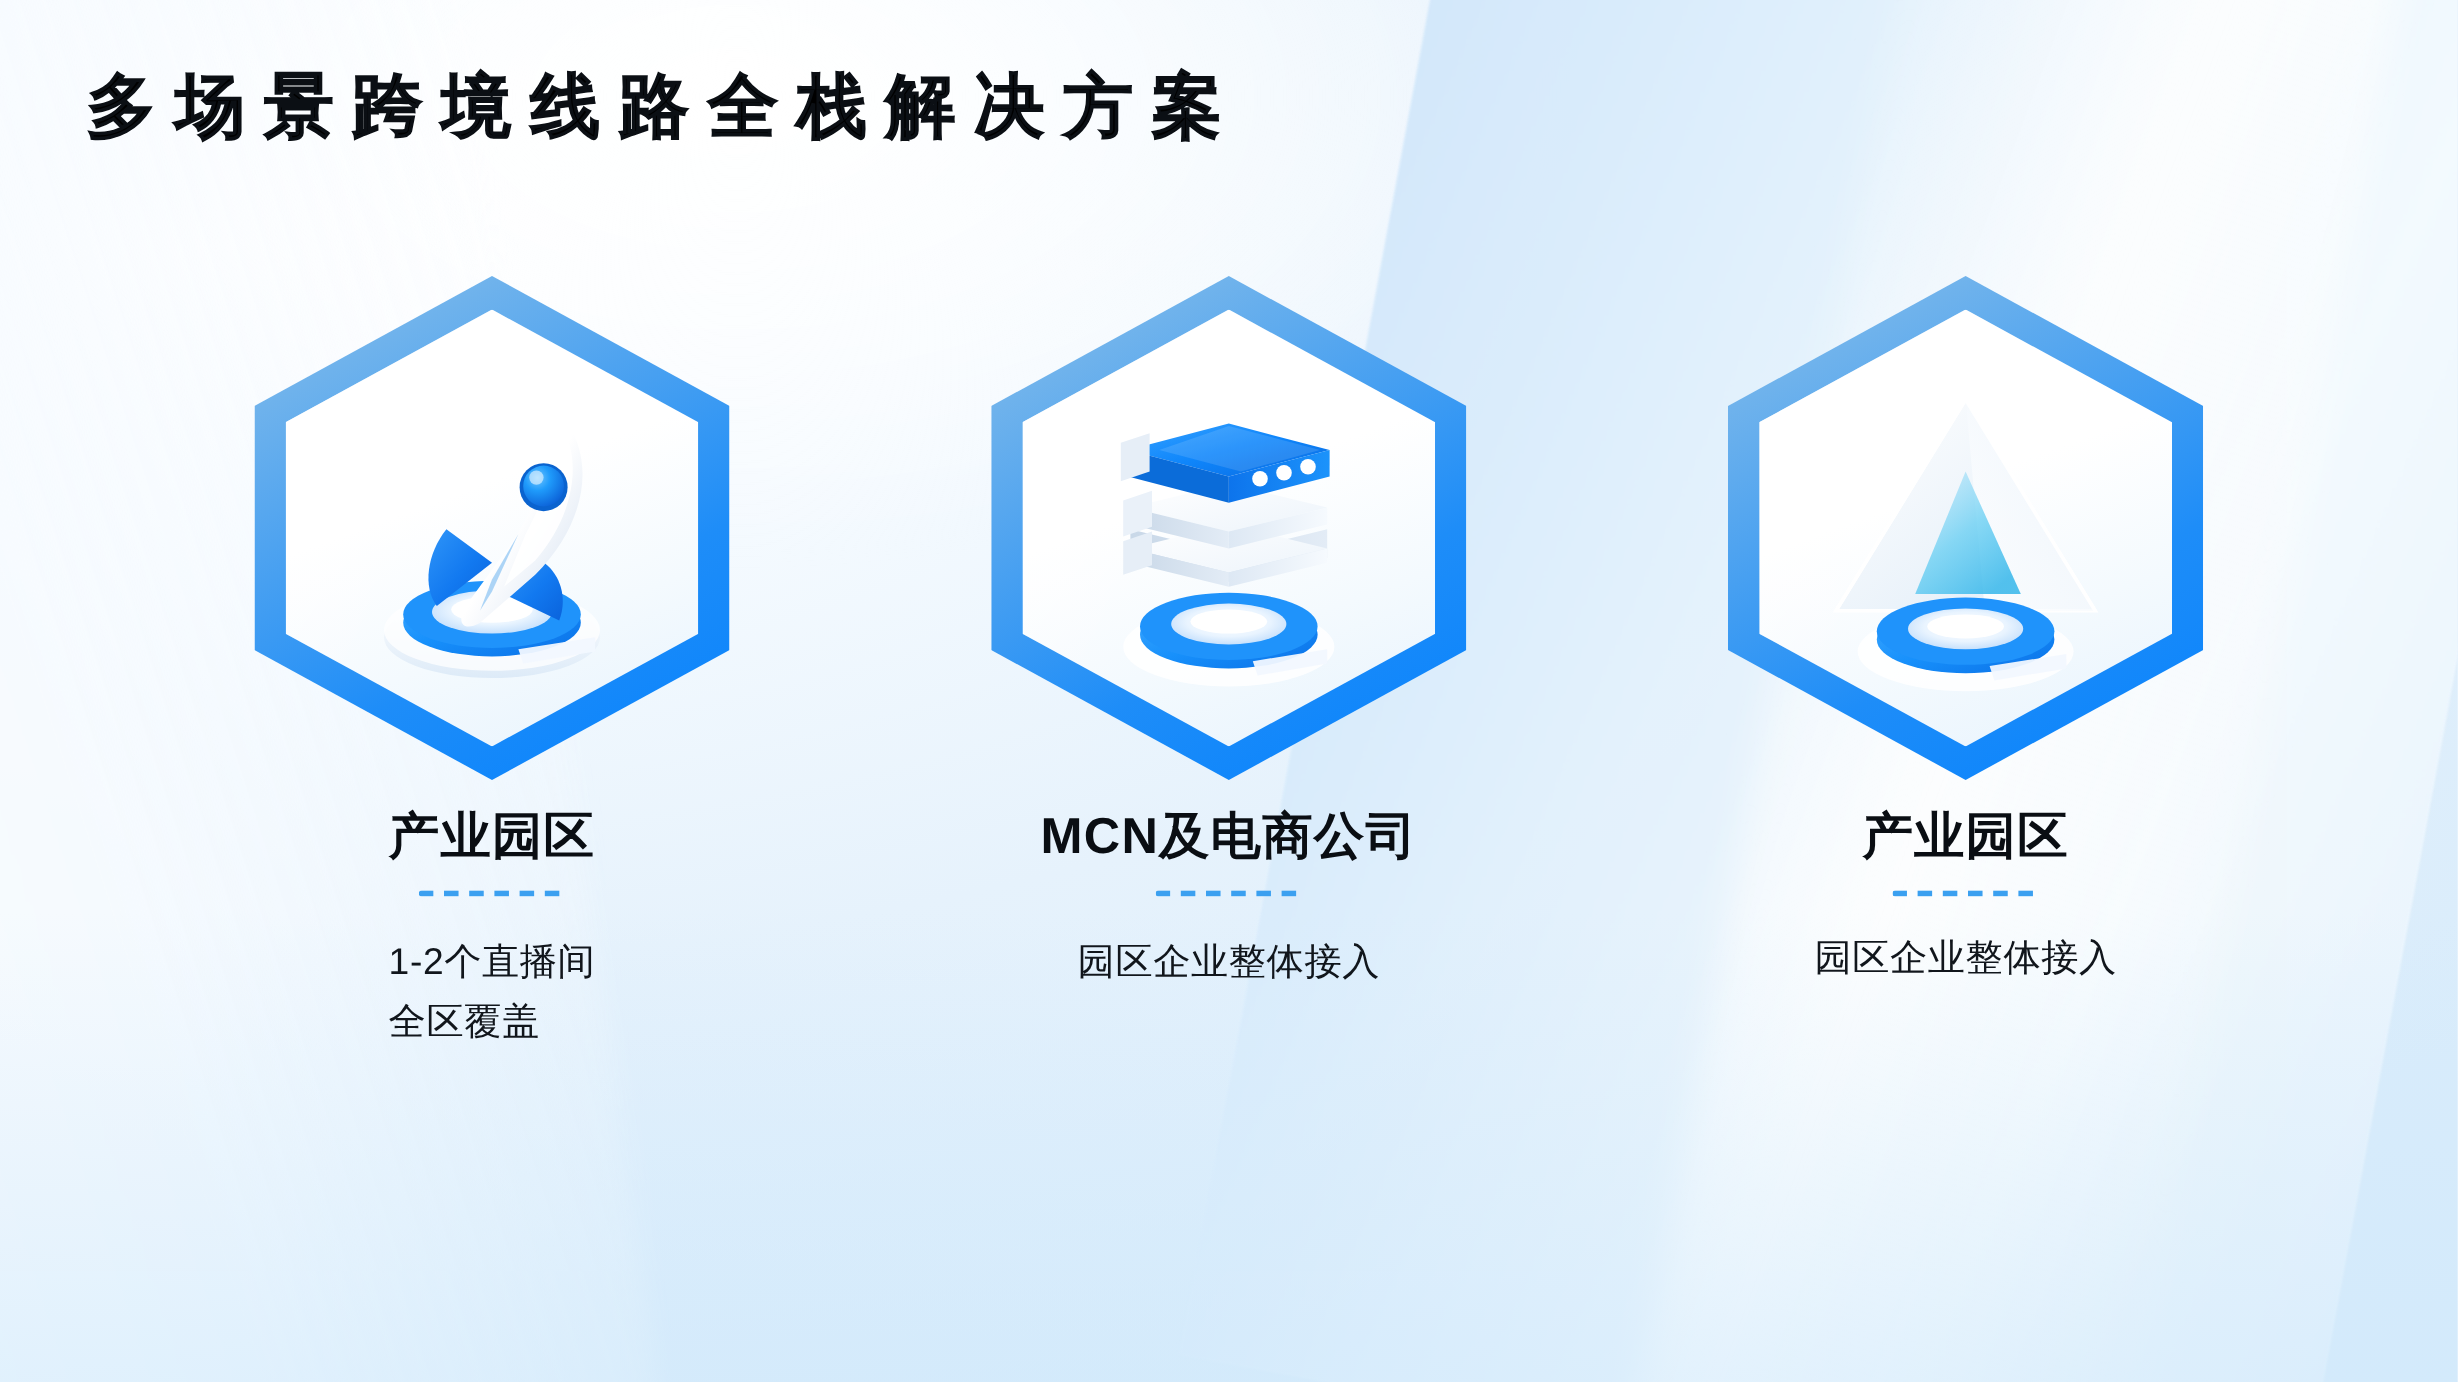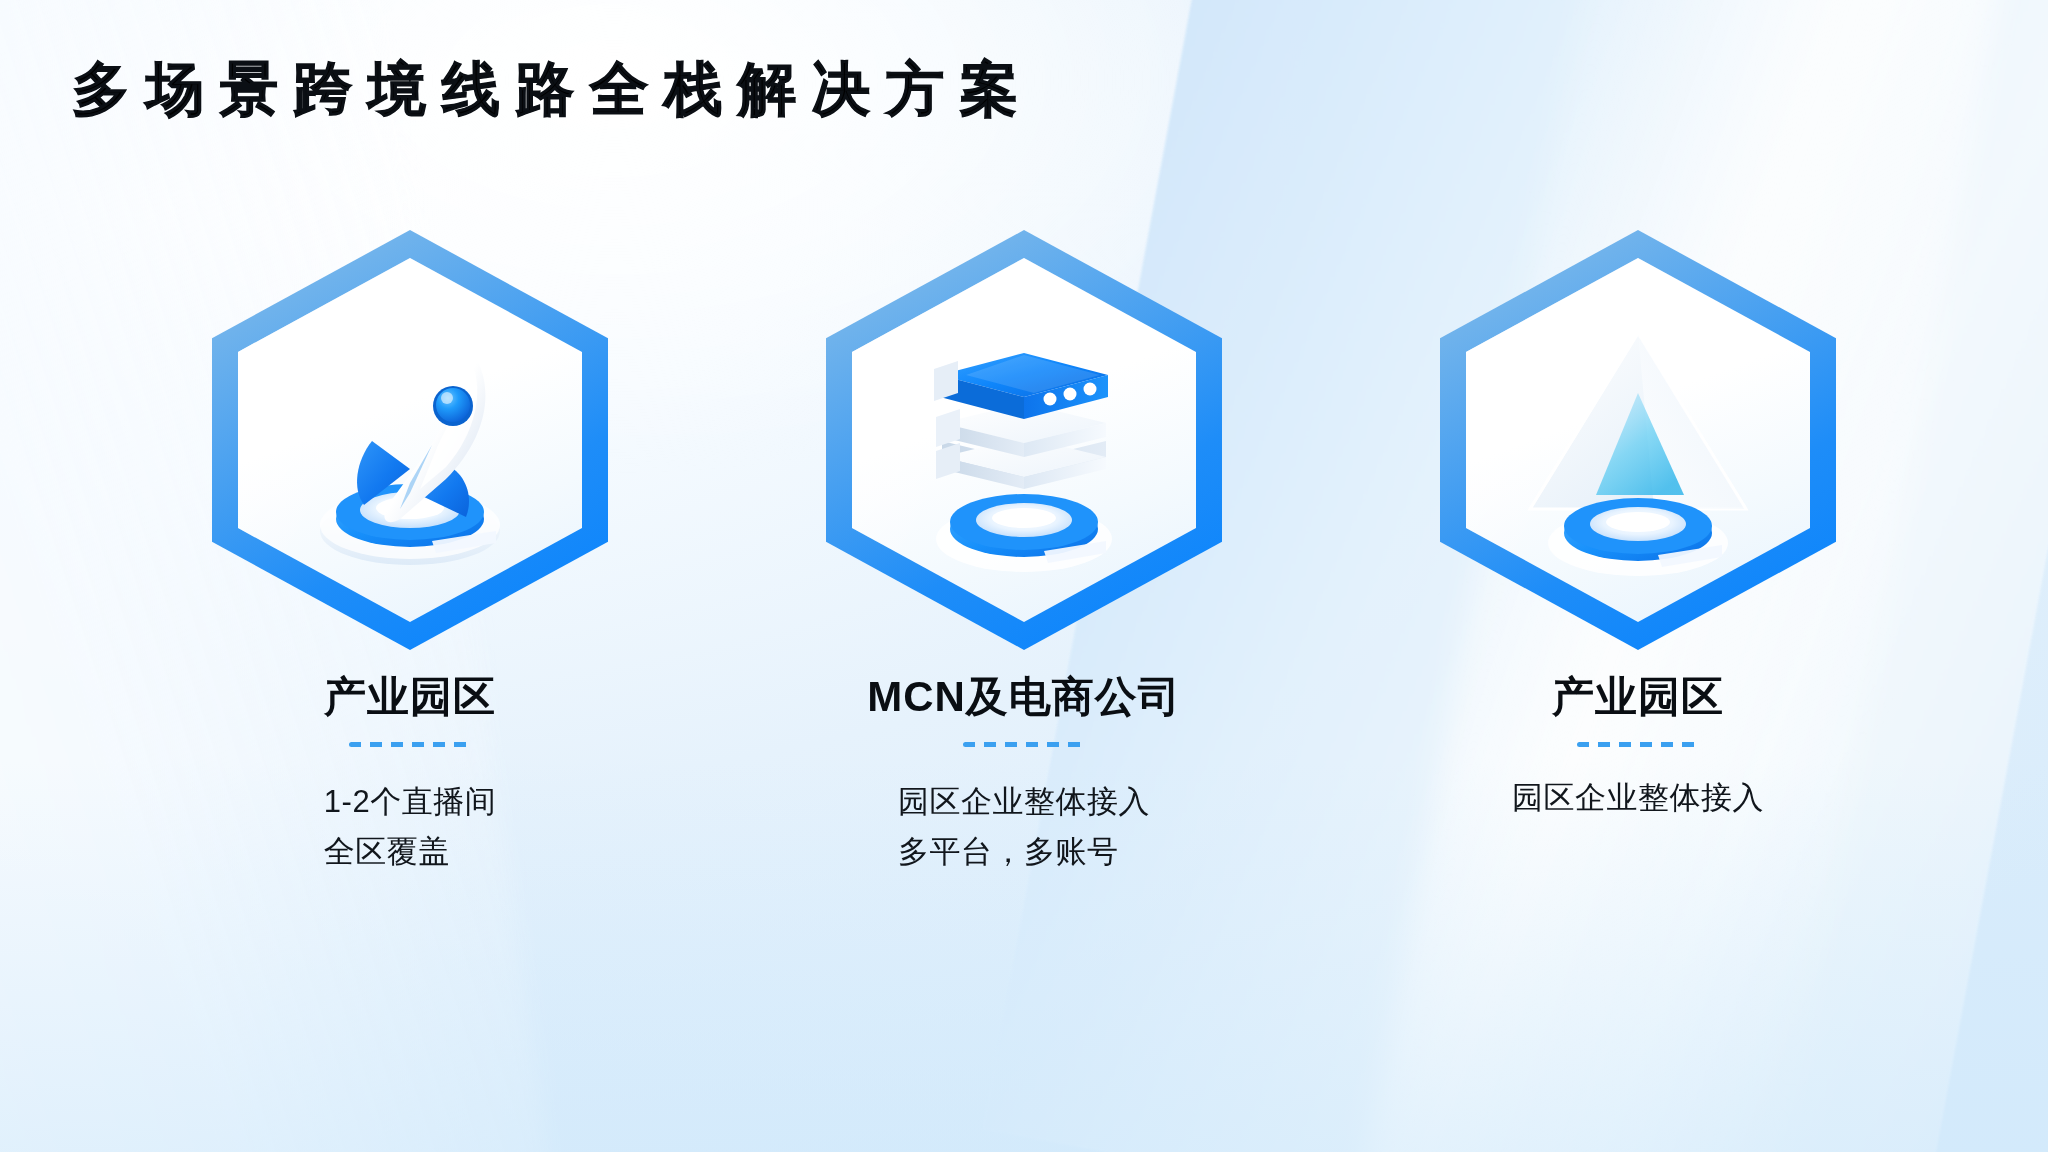--- a/index.html
+++ b/index.html
@@ -305,21 +305,20 @@
           <circle cx="216" cy="96" r="6.5" fill="#ffffff"></circle>
 
           <path d="M150 62 L226 82 L160 100 L92 82 Z" fill="#ffffff" opacity=".12"></path>
         </svg>
       </div>
     </div>
     <div class="card-title">MCN及电商公司</div>
     <div class="divider"></div>
     <div class="card-lines">
       <div class="card-line">园区企业整体接入</div>
-      <div class="card-line">多平台，多账号</div>
     </div>
   </div>
 
   <div class="card card-3">
     <div class="hex-wrap">
       <div class="hex-outer"></div>
       <div class="hex-inner"></div>
       <div class="hex-sheen"></div>
       <div class="hex-art">
         <svg viewBox="0 0 300 300">

